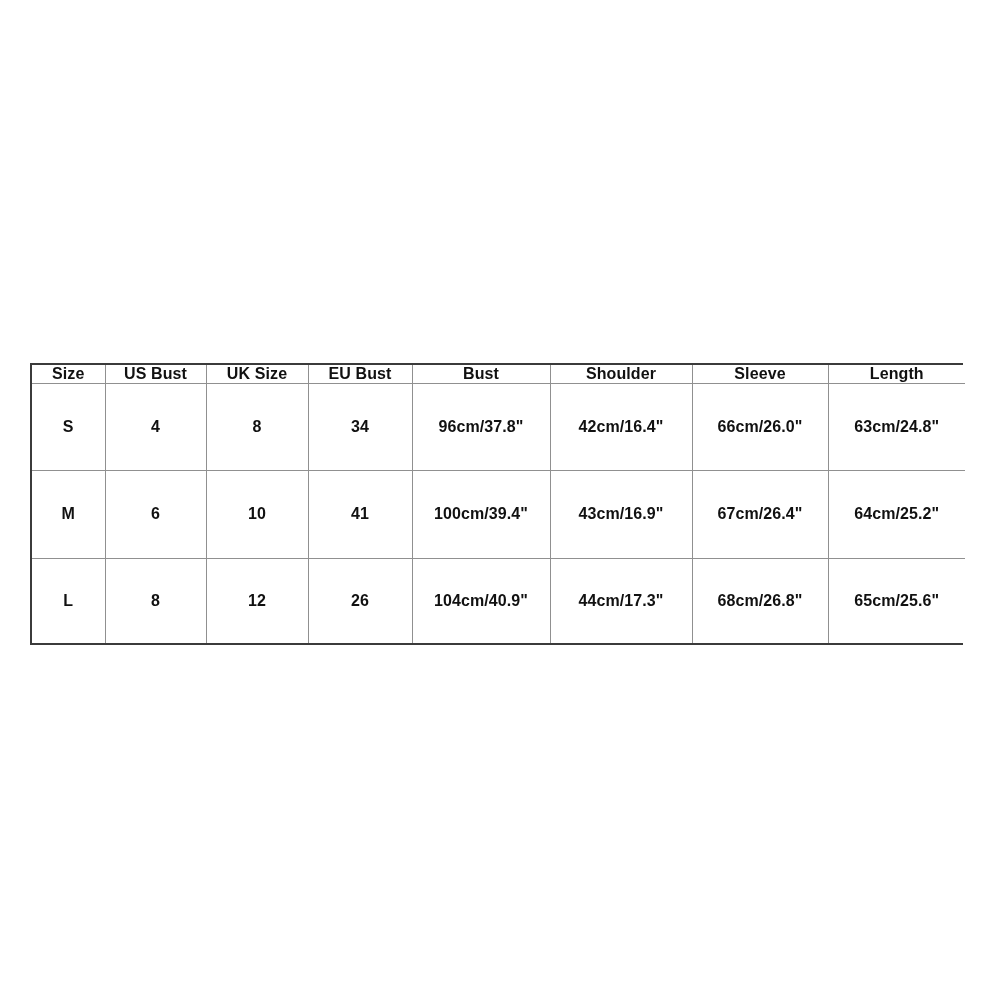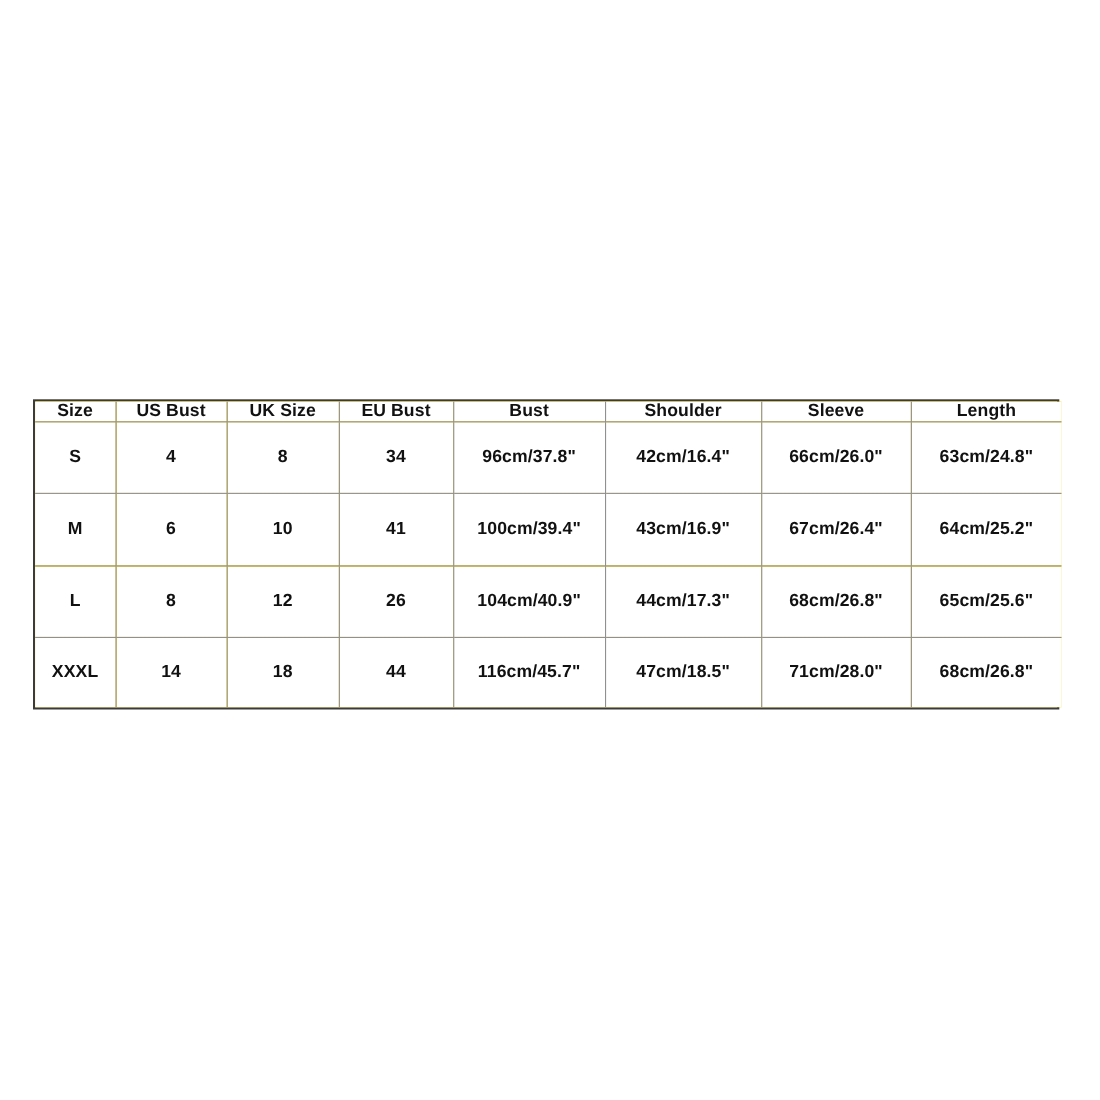--- a/index.html
+++ b/index.html
@@ -31,21 +31,21 @@
     box-sizing: border-box;
     border: 2px solid #3b3b3b;
     background: #ffffff;
   }
 
   table.size-chart {
     width: 100%;
     height: 100%;
     border-collapse: collapse;
     table-layout: fixed;
-    background: #fde047;
+    background: #0f172a;
   }
 
   table.size-chart th,
   table.size-chart td {
     border: 1px solid #909090;
     text-align: center;
     vertical-align: middle;
     color: #111111;
     font-weight: bold;
     font-family: "Liberation Sans", sans-serif;
@@ -138,27 +138,17 @@
         <tr>
           <td>L</td>
           <td>8</td>
           <td>12</td>
           <td>26</td>
           <td>104cm/40.9"</td>
           <td>44cm/17.3"</td>
           <td>68cm/26.8"</td>
           <td>65cm/25.6"</td>
         </tr>
-        <tr>
-          <td>XXXL</td>
-          <td>14</td>
-          <td>18</td>
-          <td>44</td>
-          <td>116cm/45.7"</td>
-          <td>47cm/18.5"</td>
-          <td>71cm/28.0"</td>
-          <td>68cm/26.8"</td>
-        </tr>
       </tbody>
     </table>
   </div>
 
 </div>
 
 </body></html>

